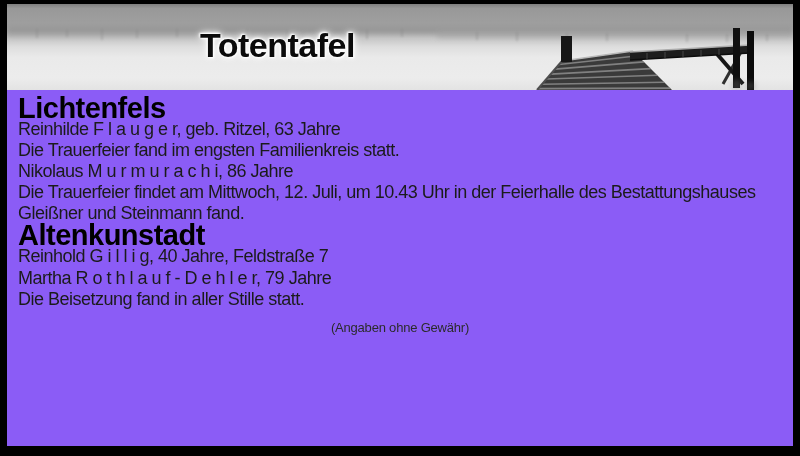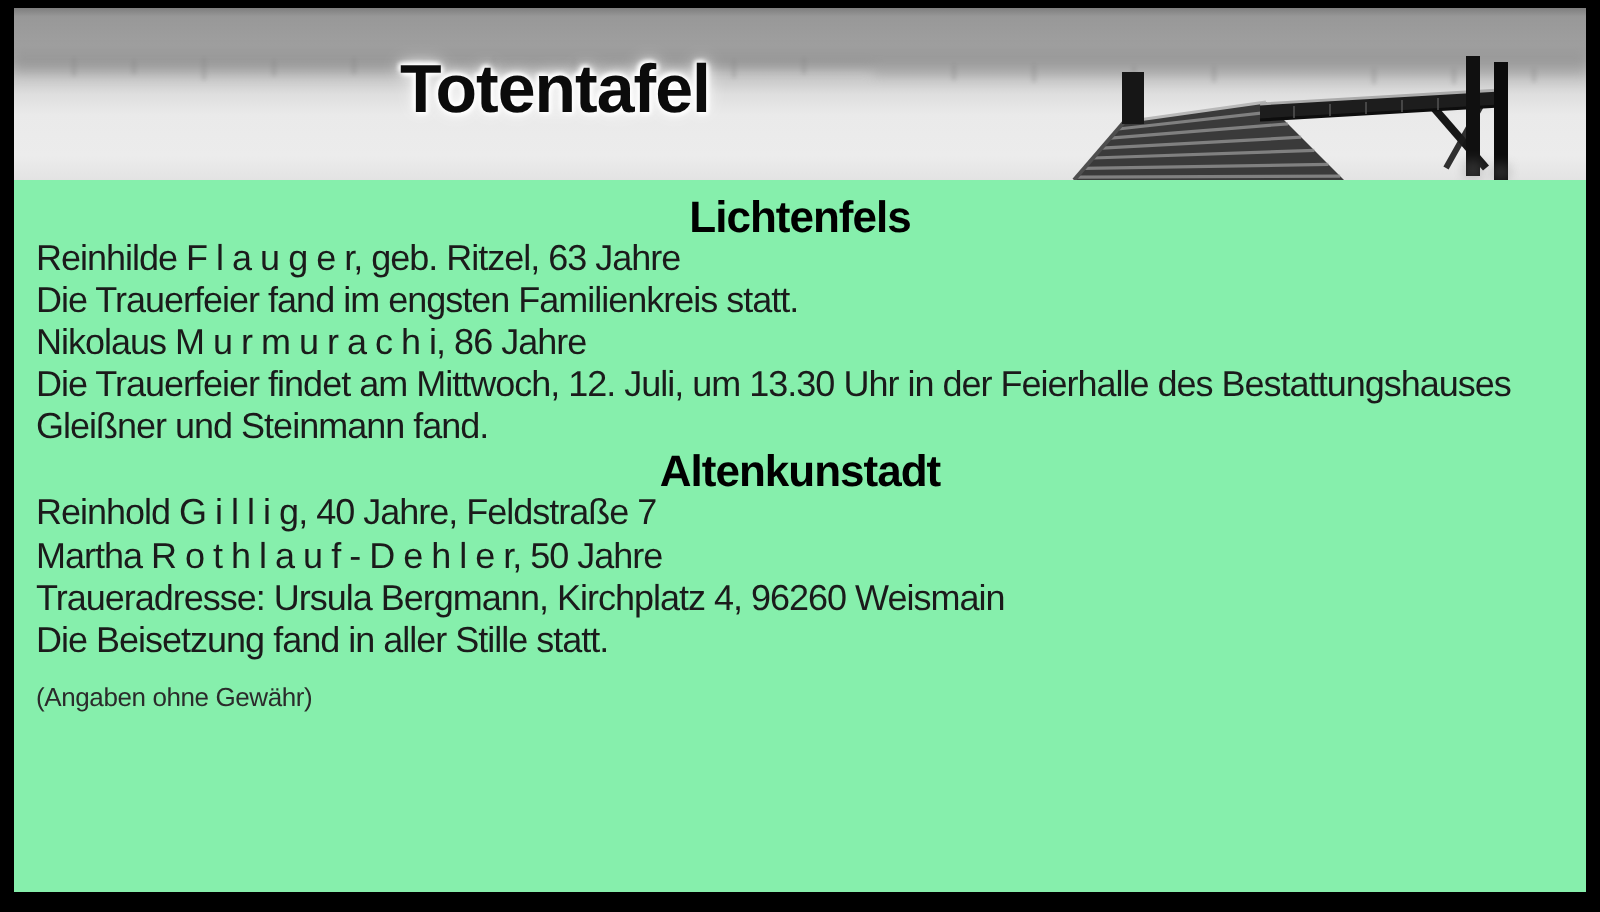--- a/index.html
+++ b/index.html
@@ -2,21 +2,21 @@
 <html><head>
 <meta charset="utf-8">
 <style>
   html, body { margin: 0; padding: 0; background: #ffffff; }
   .frame {
     position: relative;
     box-sizing: border-box;
     width: 800px; height: 456px;
     border: solid #000;
     border-width: 4px 7px 10px 7px;
-    background: #86efac;
+    background: #8b5cf6;
     font-family: "Liberation Sans", sans-serif;
     overflow: hidden;
   }
   .photo-band {
     position: relative;
     width: 786px; height: 86px;
     overflow: hidden;
   }
   .photo-band svg { display: block; }
   h1.title {
@@ -38,35 +38,35 @@
   .content {
     padding: 8px 11px 0 11px;
     color: #1b1b1b;
     font-size: 18px;
     line-height: 21px;
     letter-spacing: -0.5px;
   }
   .obit-section + .obit-section { margin-top: 1px; }
   h2.city {
     margin: 0;
-    font-size: 22px;
+    font-size: 29px;
     line-height: 21px;
     font-weight: 700;
     letter-spacing: -0.5px;
     color: #000000;
-    text-align: center;
   }
   .entry + .entry { }
   .line { white-space: nowrap; }
   p.disclaimer {
     margin: 10px 0 0 0;
     font-size: 13px;
     line-height: 15px;
     letter-spacing: -0.2px;
     color: #2b2b2b;
+    text-align: center;
   }
 </style>
 </head>
 <body>
 
 <div class="frame">
 
   <header class="photo-band">
     <svg viewBox="0 0 786 86" width="786" height="86" preserveAspectRatio="none" xmlns="http://www.w3.org/2000/svg" aria-hidden="true">
       <defs>
@@ -148,41 +148,40 @@
 
   <div class="entry">
   <div class="line">Reinhilde F l a u g e r, geb. Ritzel, 63 Jahre</div>
 
   <div class="line">Die Trauerfeier fand im engsten Familienkreis statt.</div>
 </div>
 
   <div class="entry">
   <div class="line">Nikolaus M u r m u r a c h i, 86 Jahre</div>
 
-  <div class="line">Die Trauerfeier findet am Mittwoch, 12. Juli, um 13.30 Uhr in der Feierhalle des Bestattungshauses</div>
+  <div class="line">Die Trauerfeier findet am Mittwoch, 12. Juli, um 10.43 Uhr in der Feierhalle des Bestattungshauses</div>
 
   <div class="line">Gleißner und Steinmann fand.</div>
 </div>
 </section>
 
   <section class="obit-section">
     <h2 class="city">Altenkunstadt</h2>
 
   <div class="entry">
   <div class="line">Reinhold G i l l i g, 40 Jahre, Feldstraße 7</div>
 
 </div>
 </section>
 
   <section class="obit-section">
 
   <div class="entry">
-  <div class="line">Martha R o t h l a u f - D e h l e r, 50 Jahre</div>
+  <div class="line">Martha R o t h l a u f - D e h l e r, 79 Jahre</div>
 
-  <div class="line">Traueradresse: Ursula Bergmann, Kirchplatz 4, 96260 Weismain</div>
 
   <div class="line">Die Beisetzung fand in aller Stille statt.</div>
 </div>
 </section>
 </div>
     <p class="disclaimer">(Angaben ohne Gewähr)</p>
   </main>
 
 </div>
 

